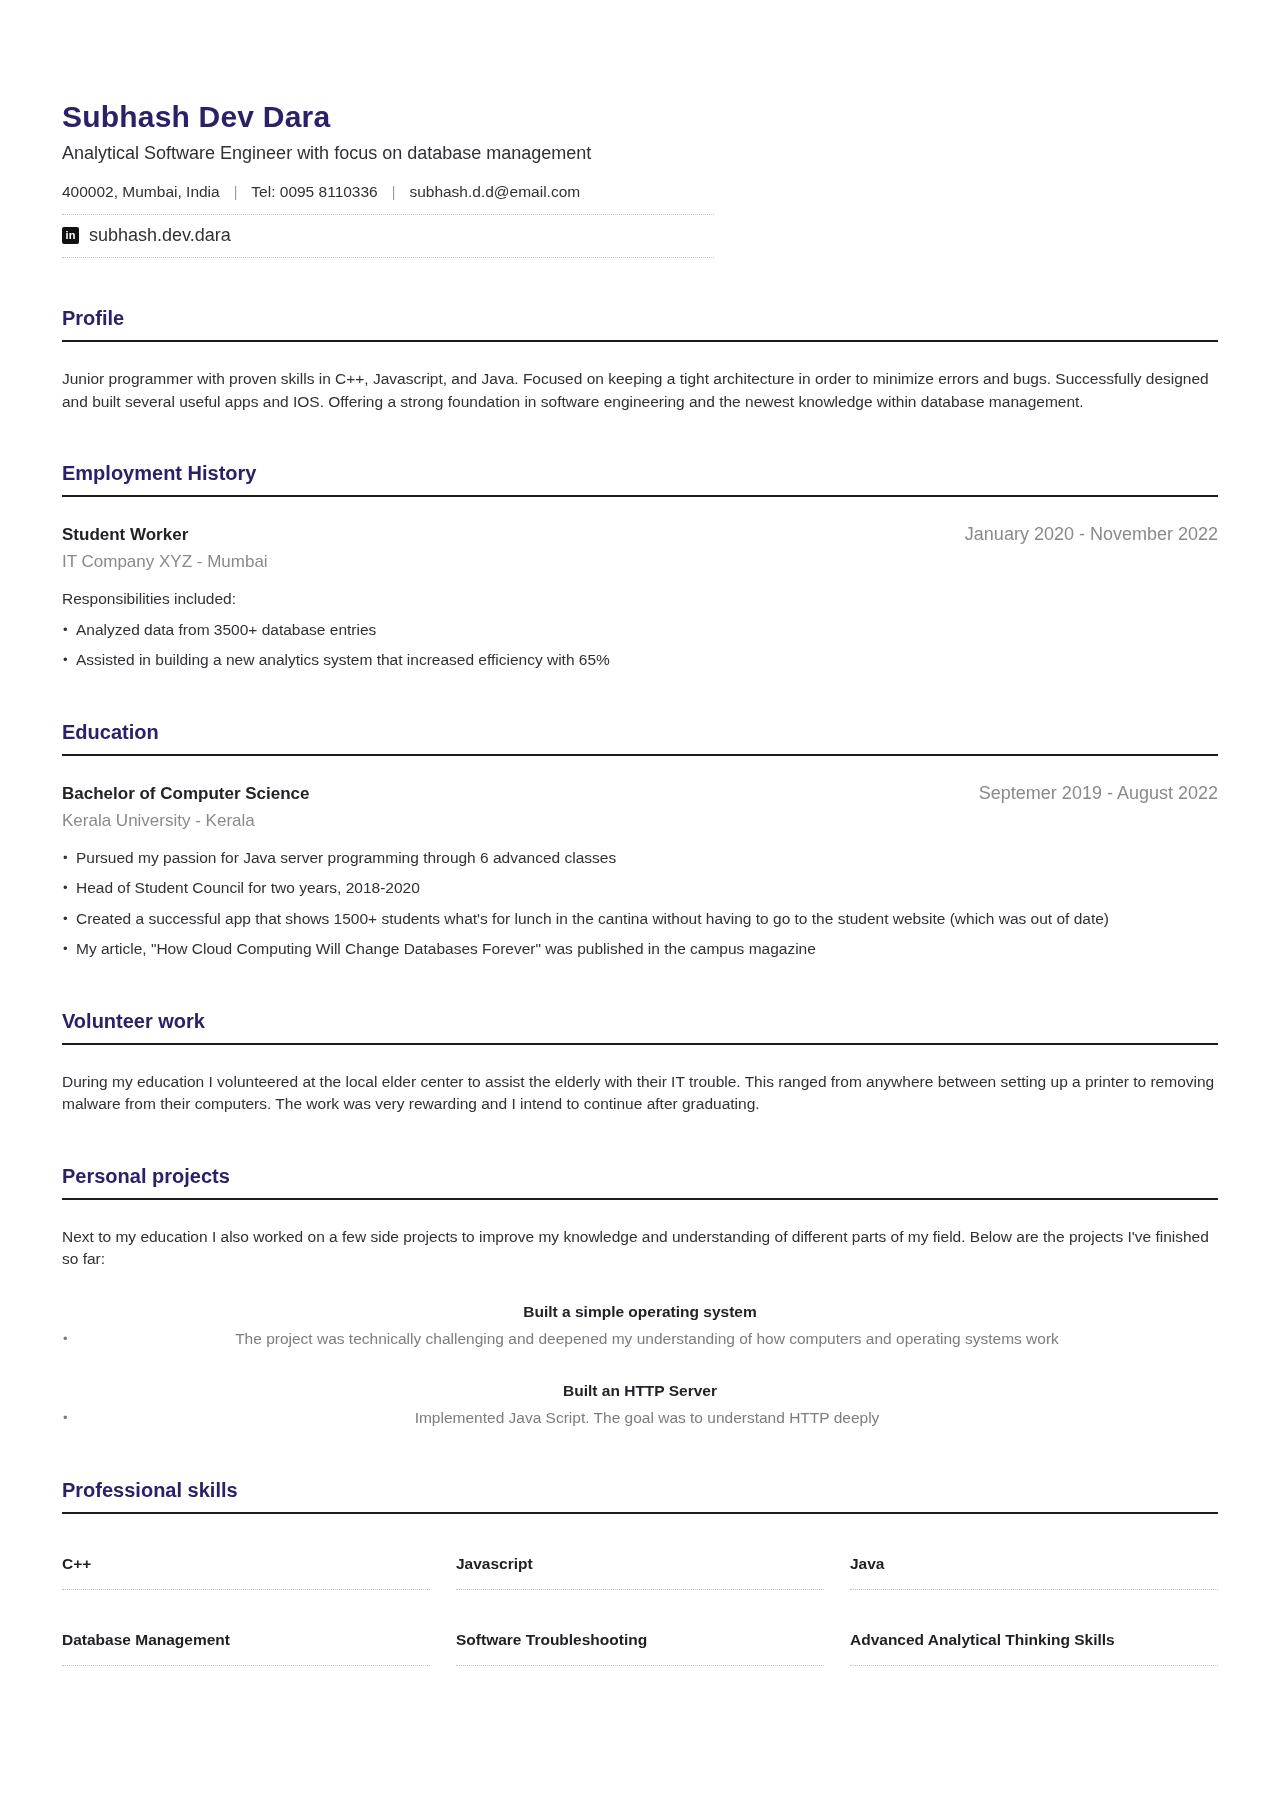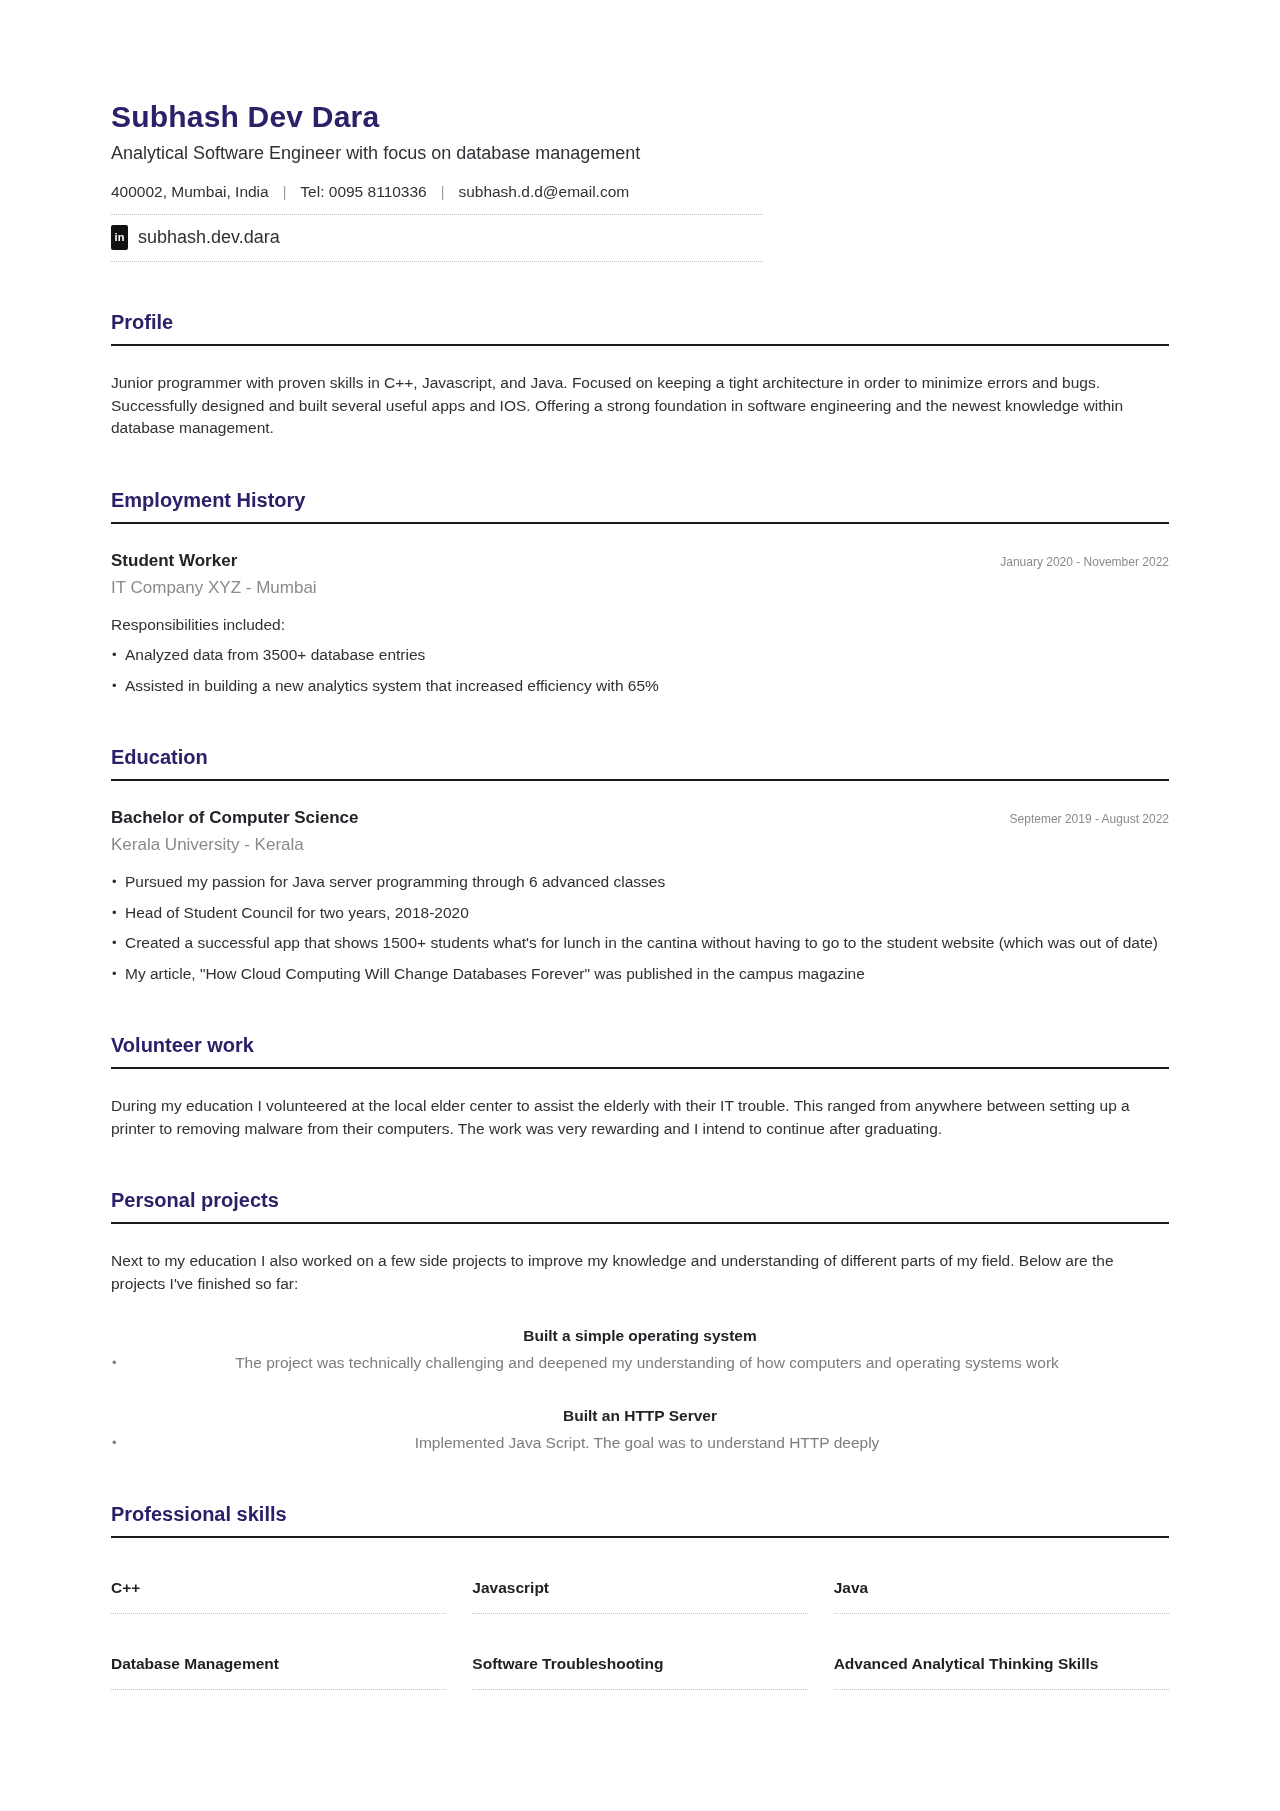--- a/index.html
+++ b/index.html
@@ -5,43 +5,43 @@
   :root{
     --accent:#2a2168;
     --body:#303036;
     --muted:#8a8a8a;
     --rule:#1b1b1b;
     --dotted:#c6c6c6;
   }
   *{box-sizing:border-box;}
   html,body{margin:0;padding:0;background:#ffffff;}
   body{font-family:"Liberation Sans","DejaVu Sans",sans-serif;color:var(--body);}
-  .page{width:1280px;height:1811px;background:#fff;padding:0 111px;overflow:hidden;border-radius:19px;}
+  .page{width:1280px;height:1811px;background:#fff;padding:0 62px;overflow:hidden;border-radius:19px;}
 
   
   .name{margin:0;padding-top:100px;font-size:30px;line-height:34px;font-weight:700;color:var(--accent);letter-spacing:.2px;}
   .subtitle{margin-top:8px;font-size:18px;line-height:22px;color:var(--body);}
   .contact-line{margin-top:18px;font-size:15.5px;line-height:20px;color:var(--body);display:flex;}
   .contact-line .sep{color:#9a9a9a;margin:0 14px;font-size:14px;}
   .dotted{border:0;border-top:1px dotted var(--dotted);margin:0;}
   .half-w{width:652px;}
   .hr1{margin-top:12px;}
   .linkedin-row{width:652px;display:flex;align-items:center;gap:10px;padding:10px 0 11px;}
-  .li-badge{width:17px;height:25px;background:#111;color:#fff;border-radius:2px;font-size:11px;font-weight:700;display:flex;align-items:center;justify-content:center;line-height:1;padding-bottom:1px;}
+  .li-badge{width:17px;height:17px;background:#111;color:#fff;border-radius:2px;font-size:11px;font-weight:700;display:flex;align-items:center;justify-content:center;line-height:1;padding-bottom:1px;}
   .linkedin-handle{font-size:18px;color:var(--body);}
 
   
   .section{margin-top:48px;}
   .section-title{font-size:20px;line-height:24px;font-weight:700;color:var(--accent);padding-bottom:10px;border-bottom:2px solid var(--rule);}
   .section-body{margin-top:26px;font-size:15.5px;line-height:22.5px;color:var(--body);}
 
   
   .entry-head{display:flex;justify-content:space-between;align-items:baseline;margin-top:27px;}
   .entry-role{font-size:17px;font-weight:700;color:#222228;}
-  .entry-dates{font-size:12px;color:var(--muted);}
+  .entry-dates{font-size:18px;color:var(--muted);}
   .entry-org{margin-top:7px;font-size:17px;color:var(--muted);}
   .entry-intro{margin-top:16px;font-size:15.5px;line-height:22.5px;}
   .bullet{margin-top:8px;font-size:15.5px;line-height:22.5px;color:var(--body);padding-left:14px;position:relative;}
   .bullet::before{content:"•";position:absolute;left:1px;top:0;font-size:13px;}
   .bullet.gray{color:#7d7d7d;margin-top:6px;}
 
   
   .project{margin-top:30px;text-align:center;}
   .project-name{font-size:15.5px;font-weight:700;color:#222228;line-height:21px;}
 

